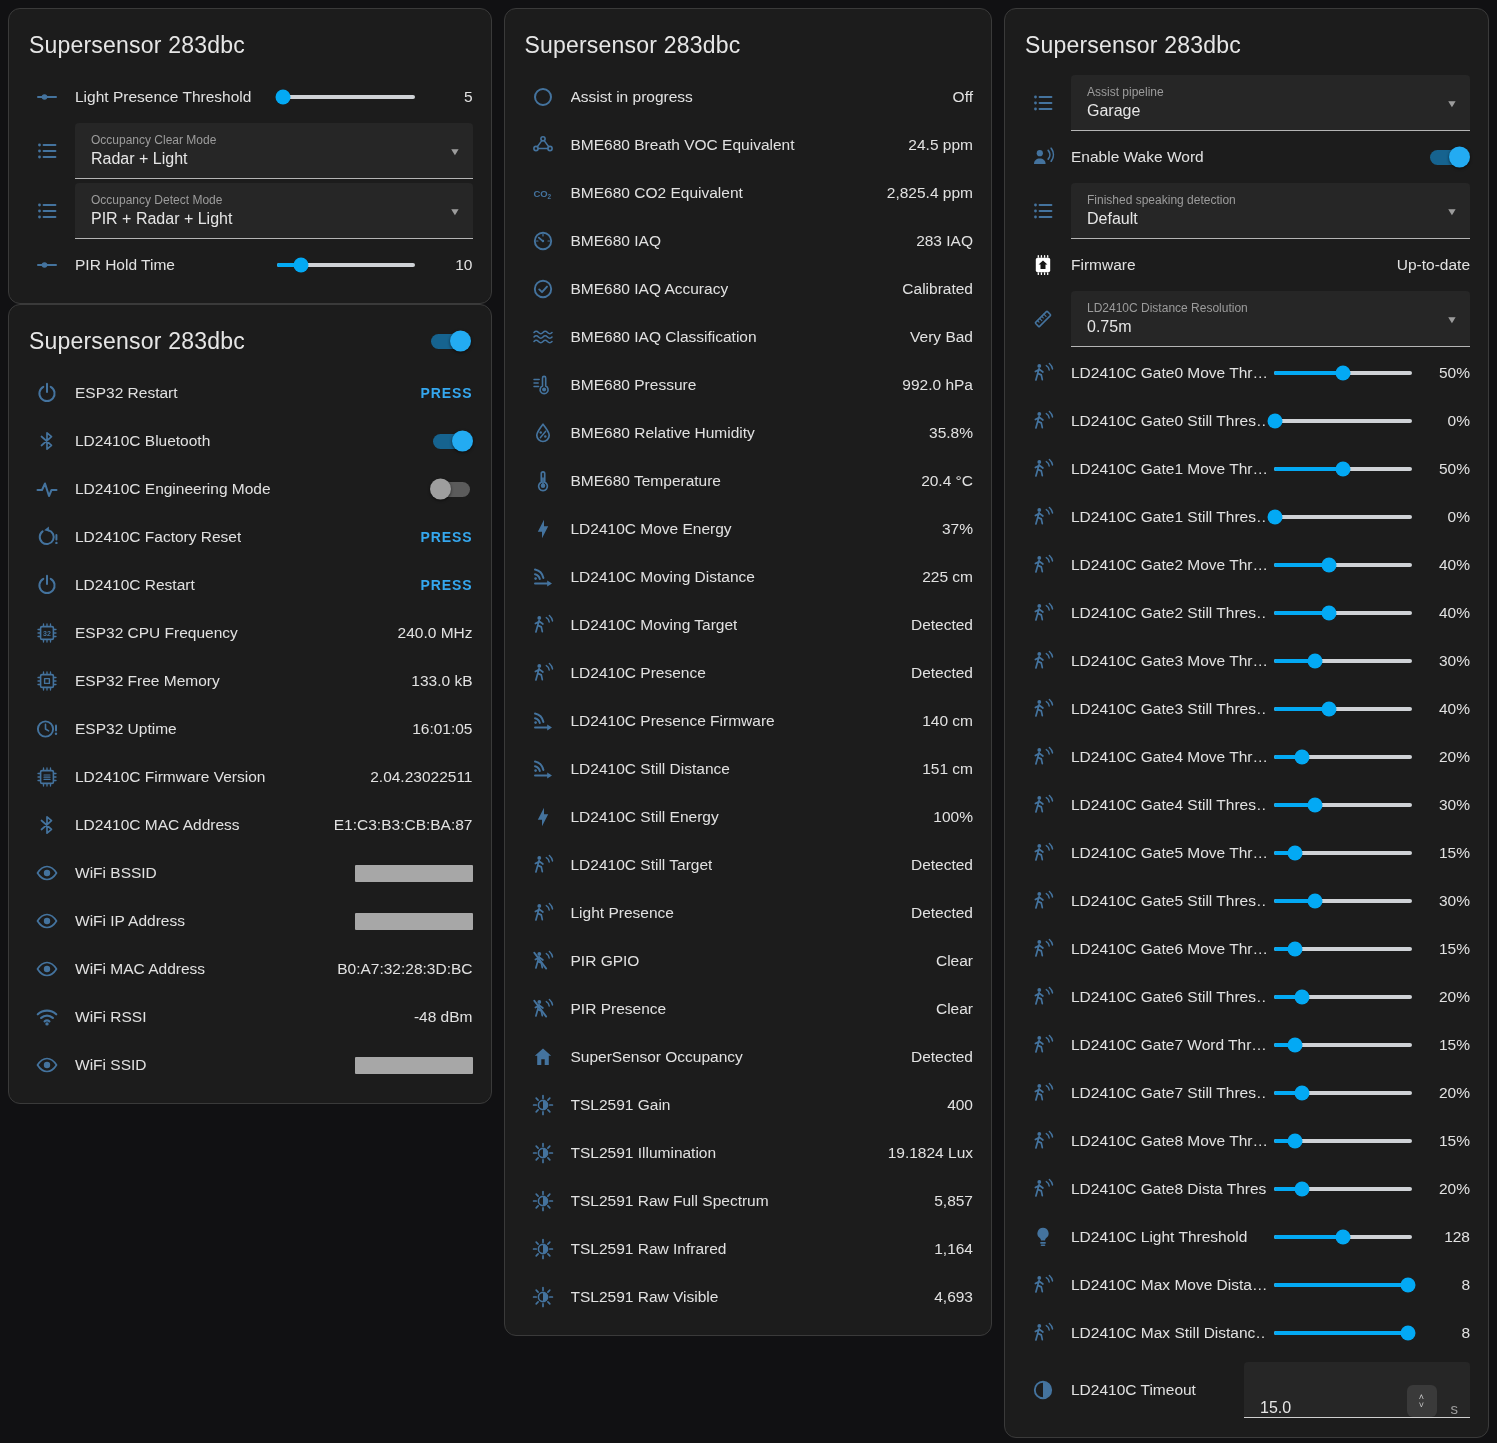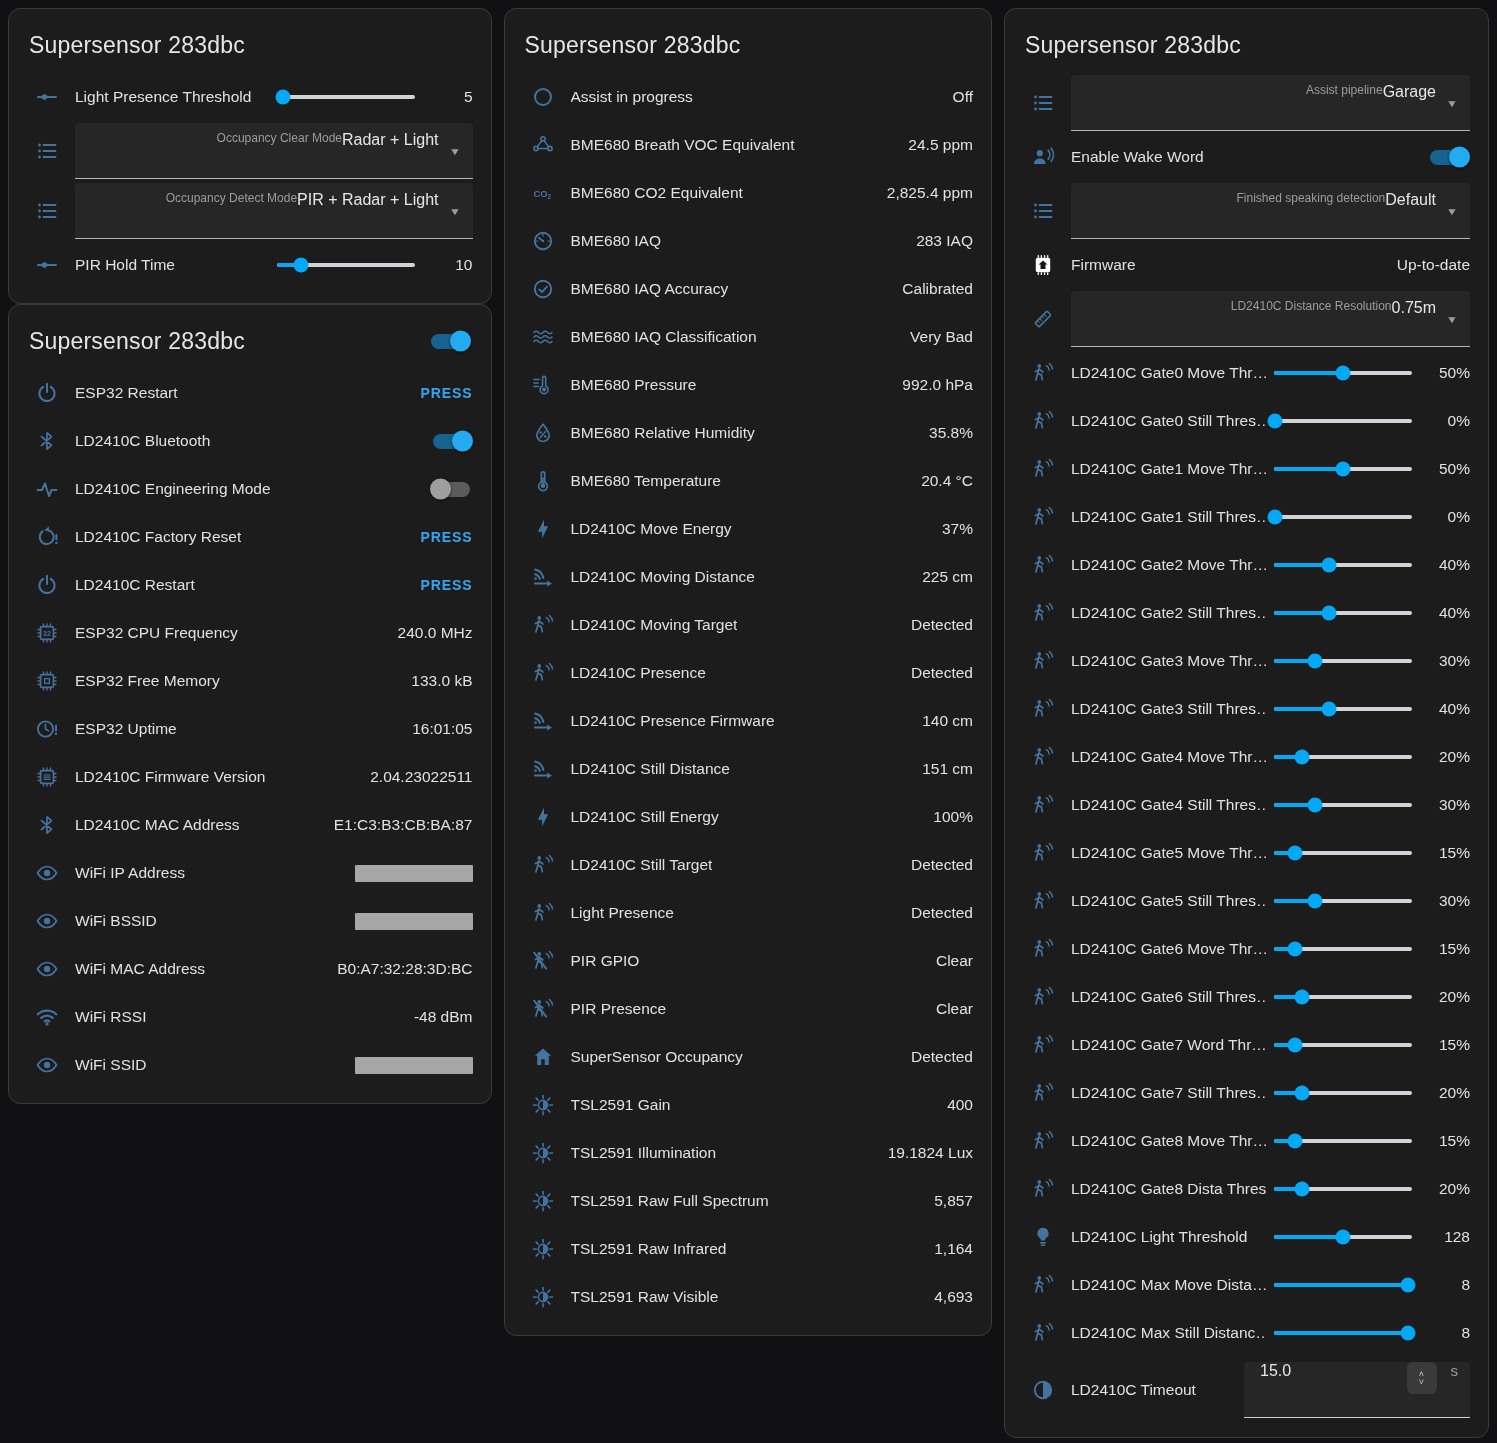--- a/index.html
+++ b/index.html
@@ -52,30 +52,30 @@
 .slider-value{width:50px;min-width:50px;text-align:right;font-size:15.5px;white-space:nowrap}
 
 .toggle{position:relative;width:37px;height:15px;border-radius:8px;background:var(--accent-dim);flex:none;margin-left:auto;margin-right:3px;cursor:pointer}
 .toggle .knob{position:absolute;top:50%;transform:translateY(-50%);right:-3px;width:21px;height:21px;border-radius:50%;background:#23abf2;box-shadow:0 1px 3px rgba(0,0,0,.6)}
 .toggle.off{background:#5b5b5b}
 .toggle.off .knob{left:-3px;right:auto;background:#9e9e9e}
 
 .select{
   position:relative;flex:1;height:56px;background:#262626;
   border-radius:4px 4px 0 0;border-bottom:1px solid #b5b5b5;
-  padding:8px 34px 8px 16px;display:flex;flex-direction:row;justify-content:flex-end;cursor:pointer
+  padding:8px 34px 8px 16px;display:flex;flex-direction:column;justify-content:center;cursor:pointer
 }
 .sel-label{font-size:12px;color:var(--secondary);margin-bottom:3px;white-space:nowrap}
 .sel-value{font-size:16px;color:#e6e6e6;white-space:nowrap}
 .chev{position:absolute;right:13px;top:50%;transform:translateY(-50%) scaleX(1.25);color:#9c9c9c;font-size:10px}
 
 .numbox{
   margin-left:auto;width:226px;height:56px;background:#262626;
   border-radius:4px 4px 0 0;border-bottom:1px solid #cfcfcf;
-  display:flex;align-items:flex-start;padding:0 12px 0 16px;cursor:text
+  display:flex;align-items:flex-end;padding:0 12px 0 16px;cursor:text
 }
 .numval{font-size:16px;color:#e6e6e6;flex:1}
 .stepper{width:30px;height:32px;background:#3a3a3a;border-radius:6px;color:#c9c9c9;
   display:flex;flex-direction:column;align-items:center;justify-content:center;
   font-size:9px;line-height:8px;cursor:pointer;flex:none}
 .unit{color:var(--secondary);font-size:15px;margin-left:14px}
 </style>
 </head>
 <body>
 
@@ -268,31 +268,31 @@
             <span class="label">LD2410C MAC Address</span>
             <span class="value">E1:C3:B3:CB:BA:87</span>
           </div>
           <div class="row">
             <span class="icon">
               <svg viewBox="0 0 24 24" fill="none" stroke="currentColor" stroke-linecap="round" stroke-linejoin="round">
                 <path d="M2.5 12 C5.5 7.2 8.8 5.5 12 5.5 C15.2 5.5 18.5 7.2 21.5 12 C18.5 16.8 15.2 18.5 12 18.5 C8.8 18.5 5.5 16.8 2.5 12 Z" stroke-width="1.7"></path>
                 <circle cx="12" cy="12" r="3.2" fill="currentColor" stroke="none"></circle>
               </svg>
             </span>
-            <span class="label">WiFi IP Address</span>
+            <span class="label">WiFi BSSID</span>
             <div class="redacted"></div>
           </div>
           <div class="row">
             <span class="icon">
               <svg viewBox="0 0 24 24" fill="none" stroke="currentColor" stroke-linecap="round" stroke-linejoin="round">
                 <path d="M2.5 12 C5.5 7.2 8.8 5.5 12 5.5 C15.2 5.5 18.5 7.2 21.5 12 C18.5 16.8 15.2 18.5 12 18.5 C8.8 18.5 5.5 16.8 2.5 12 Z" stroke-width="1.7"></path>
                 <circle cx="12" cy="12" r="3.2" fill="currentColor" stroke="none"></circle>
               </svg>
             </span>
-            <span class="label">WiFi BSSID</span>
+            <span class="label">WiFi IP Address</span>
             <div class="redacted"></div>
           </div>
           <div class="row">
             <span class="icon">
               <svg viewBox="0 0 24 24" fill="none" stroke="currentColor" stroke-linecap="round" stroke-linejoin="round">
                 <path d="M2.5 12 C5.5 7.2 8.8 5.5 12 5.5 C15.2 5.5 18.5 7.2 21.5 12 C18.5 16.8 15.2 18.5 12 18.5 C8.8 18.5 5.5 16.8 2.5 12 Z" stroke-width="1.7"></path>
                 <circle cx="12" cy="12" r="3.2" fill="currentColor" stroke="none"></circle>
               </svg>
             </span>
             <span class="label">WiFi MAC Address</span>

